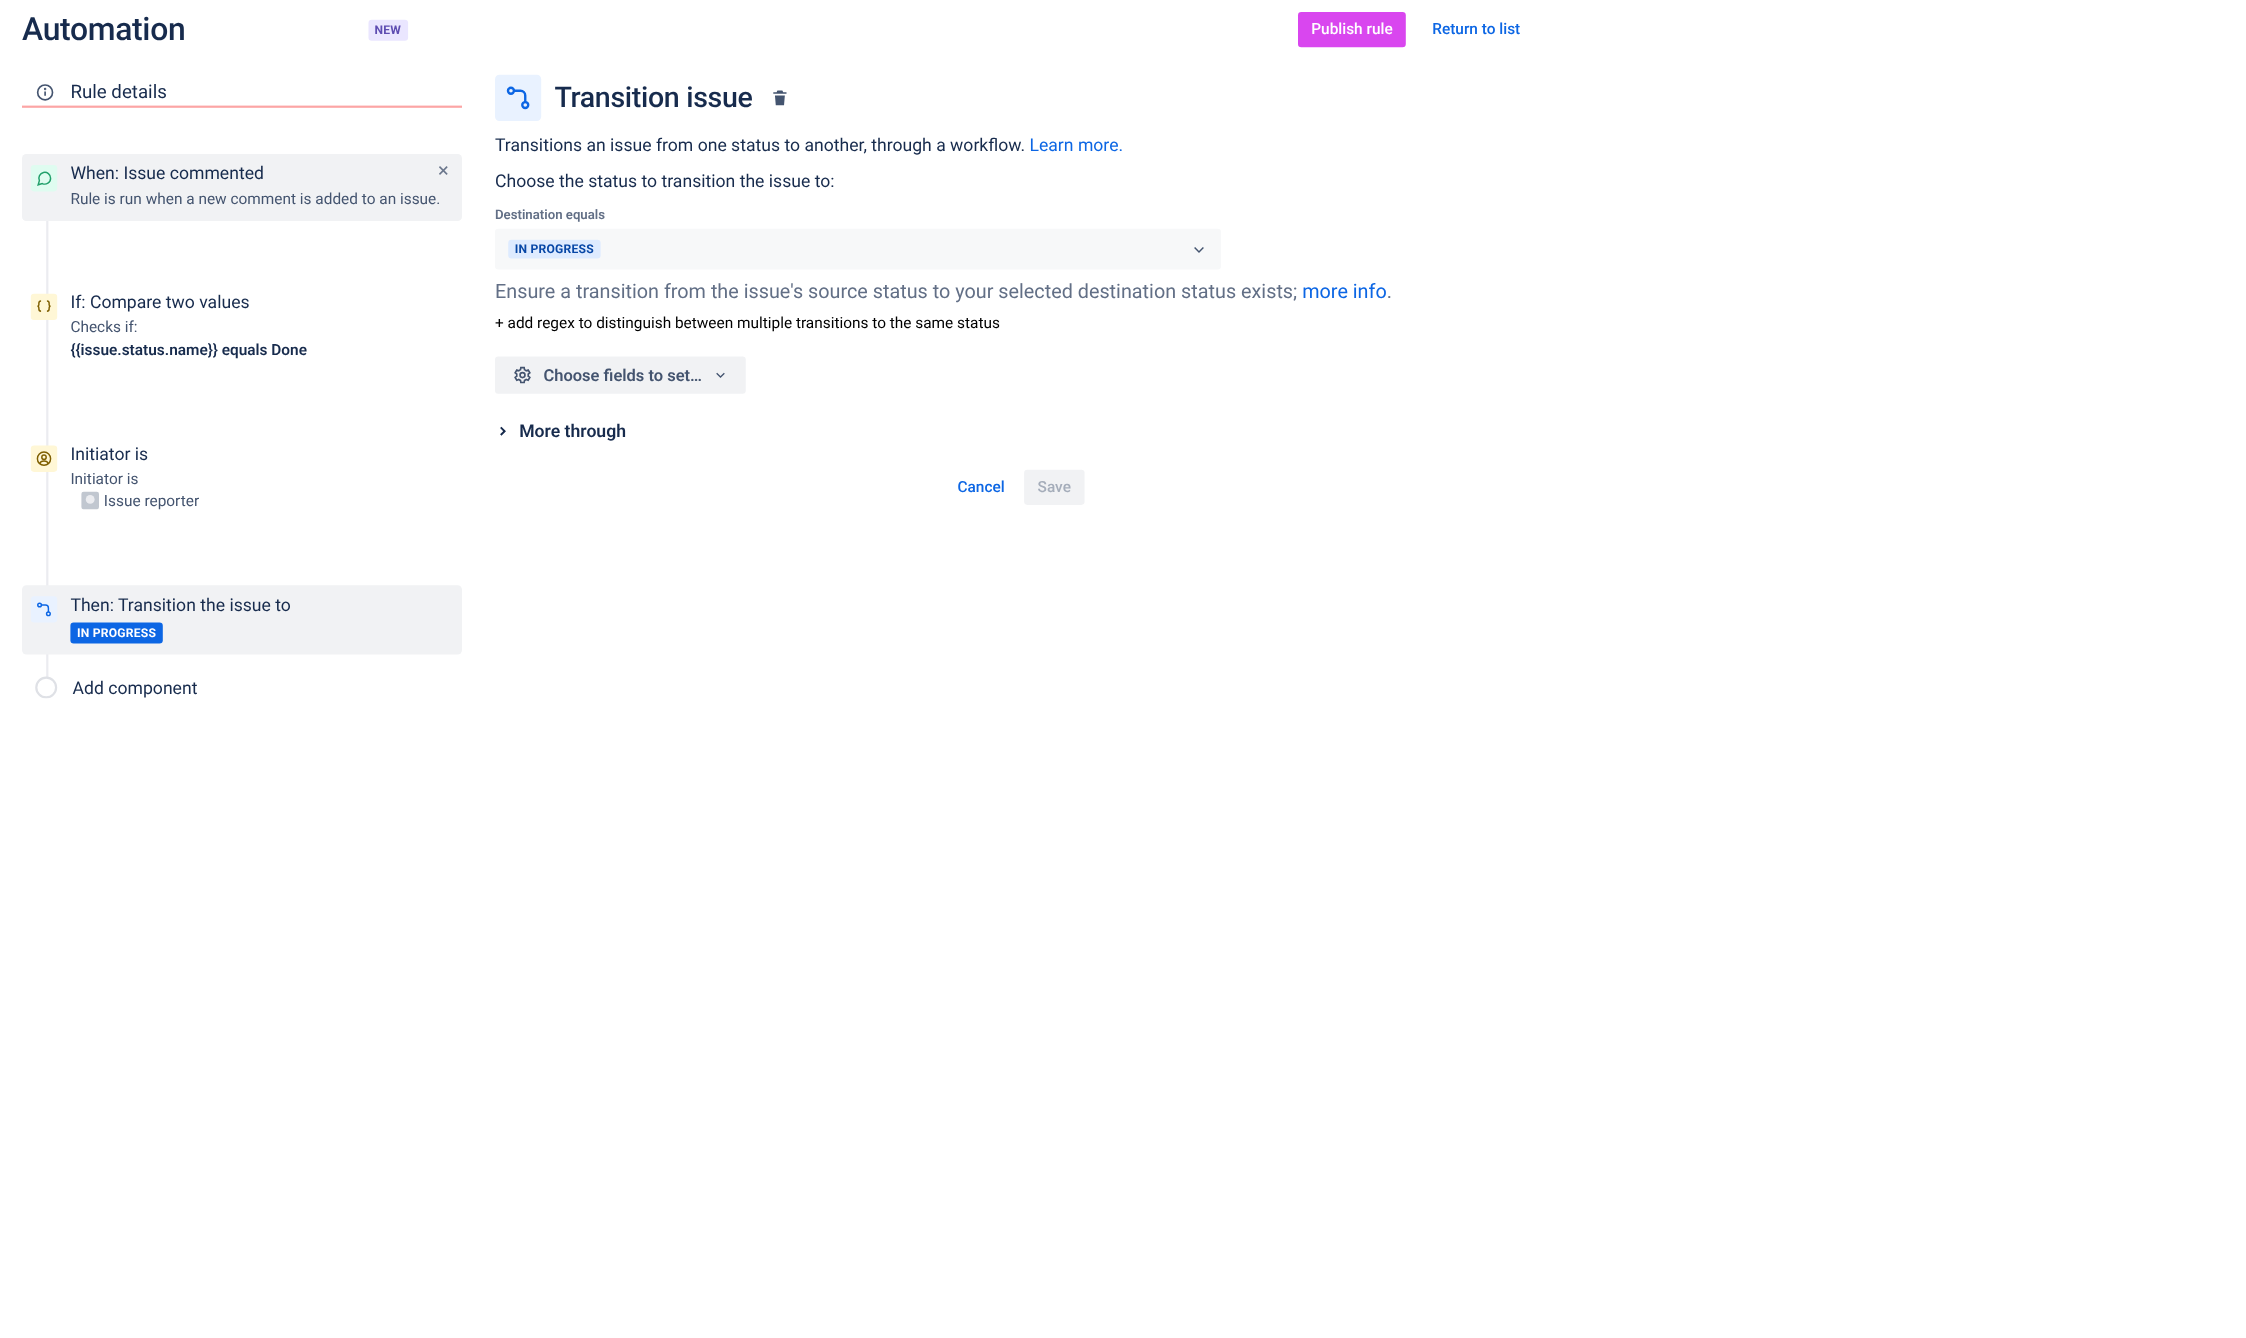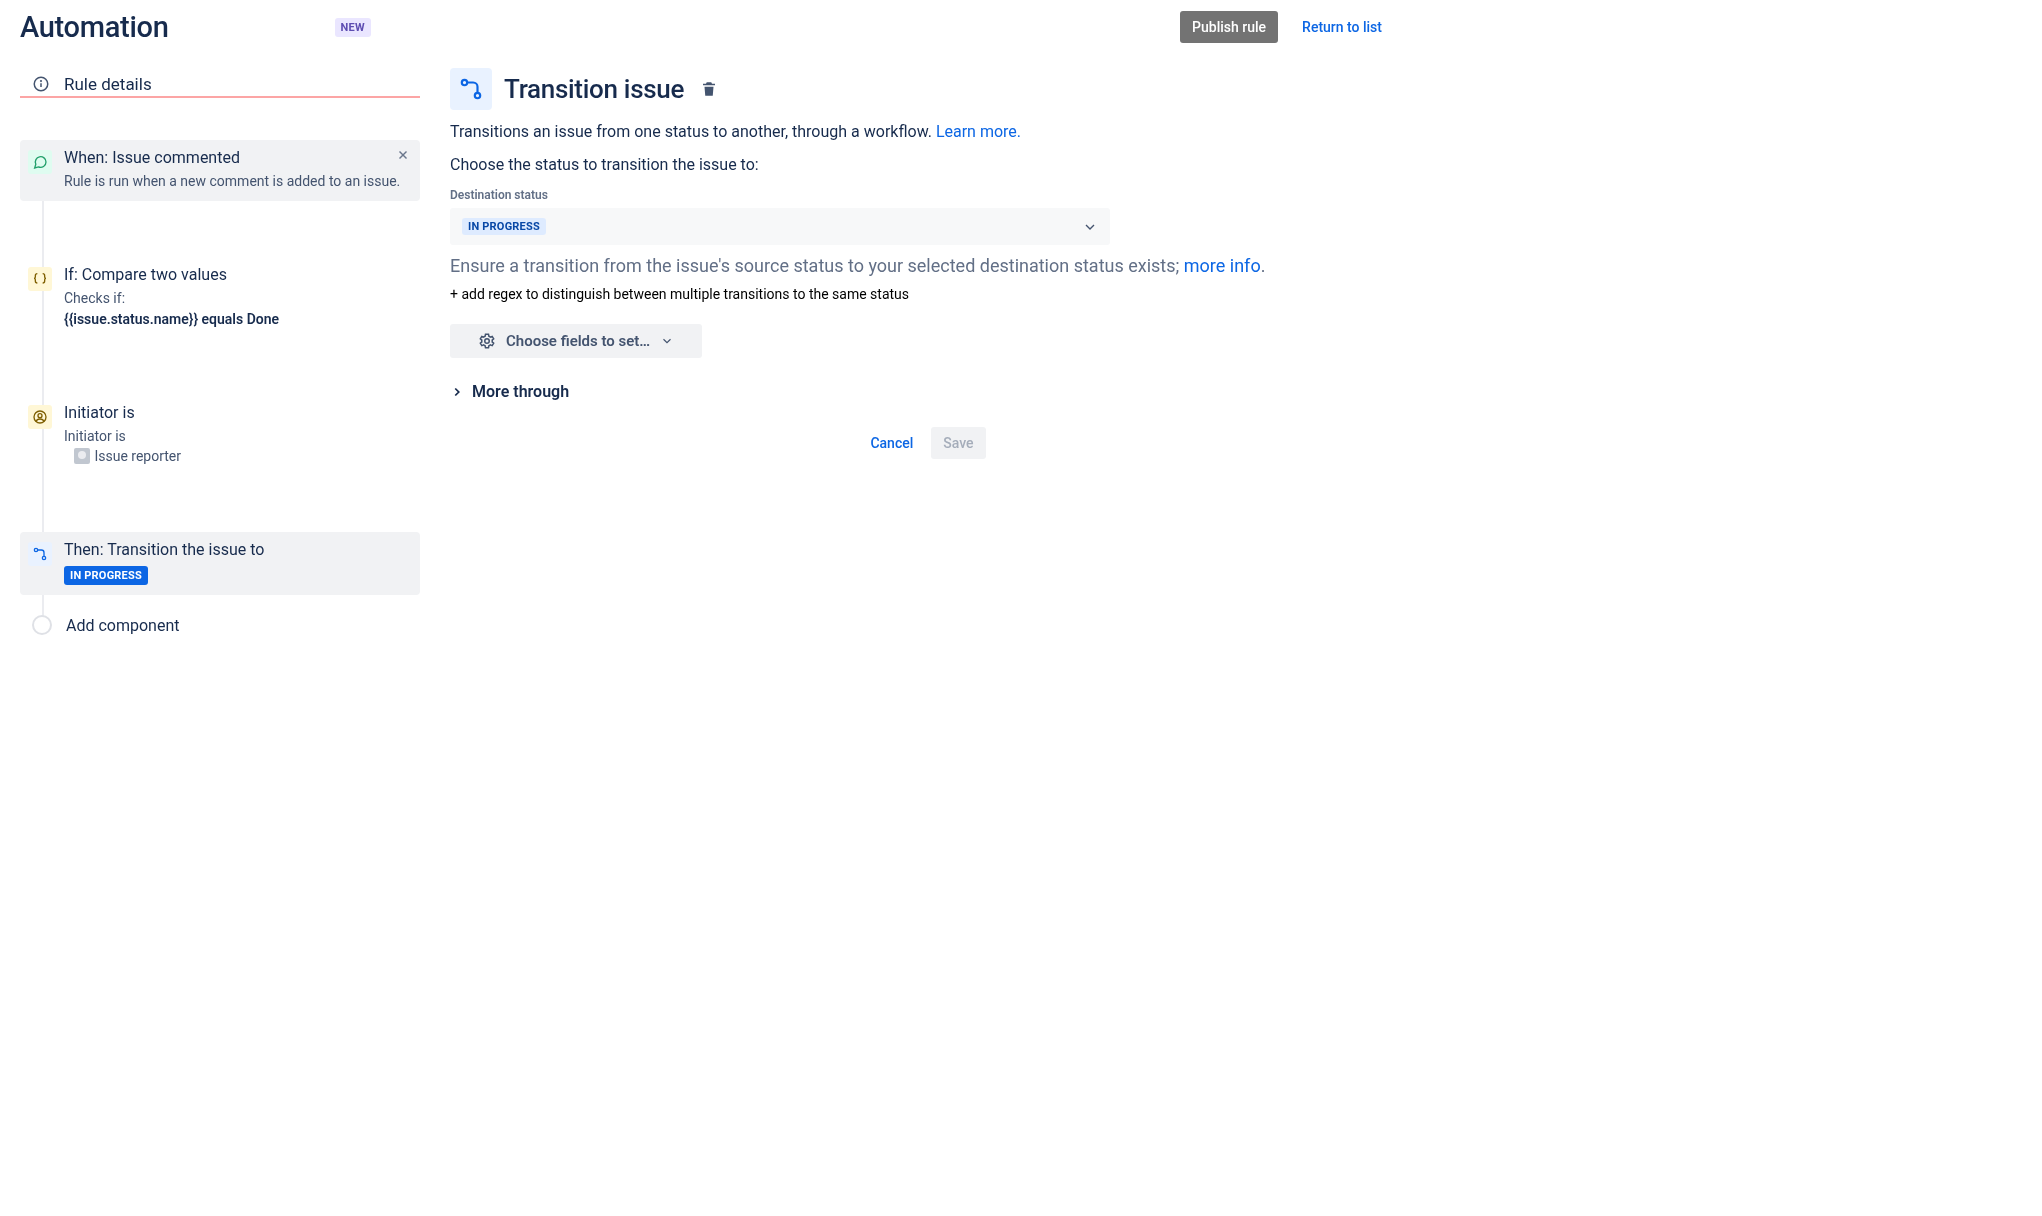--- a/index.html
+++ b/index.html
@@ -49,21 +49,21 @@
   .btn {
     border: none;
     border-radius: 3px;
     font-weight: 500;
     font-size: 14px;
     padding: 8px 12px;
     cursor: pointer;
     font-family: inherit;
   }
   .btn-primary {
-    background: #737373;
+    background: #d946ef;
     color: #fff;
   }
   .btn-link {
     background: transparent;
     color: #0C66E4;
   }
   .btn-disabled {
     background: rgba(9,30,66,0.06);
     color: #A5ADBA;
     cursor: not-allowed;
@@ -279,21 +279,21 @@
     cursor:pointer;
     margin-bottom:22px;
     display:inline-block;
   }
   .fields-dropdown{
     display:inline-flex;
     align-items:center;
     gap:10px;
     background:rgba(9,30,66,0.06);
     border-radius:3px;
-    padding:8px 28px;
+    padding:8px 16px;
     cursor:pointer;
     margin-bottom:24px;
   }
   .fields-dropdown .gear{ color:#44546F; }
   .fields-dropdown .label{ font-weight:600; color:#44546F; font-size:15px;}
   .more-options{
     display:flex;
     align-items:center;
     gap:8px;
     cursor:pointer;
@@ -431,21 +431,21 @@
           </svg>
         </span>
       </div>
 
       <div class="main-desc">
         <span>Transitions an issue from one status to another, through a workflow. </span><a class="link">Learn more.</a>
       </div>
 
       <div class="choose-status">Choose the status to transition the issue to:</div>
 
-      <div class="field-label">Destination status</div>
+      <div class="field-label">Destination equals</div>
 
       <div class="select-box">
         <span class="status-lozenge-inprogress-light">IN PROGRESS</span>
         <span>
           <svg width="16" height="16" viewBox="0 0 24 24" fill="none" stroke="#44546F" stroke-width="2">
               <polyline points="6 9 12 15 18 9"></polyline>
             </svg>
         </span>
       </div>
 

